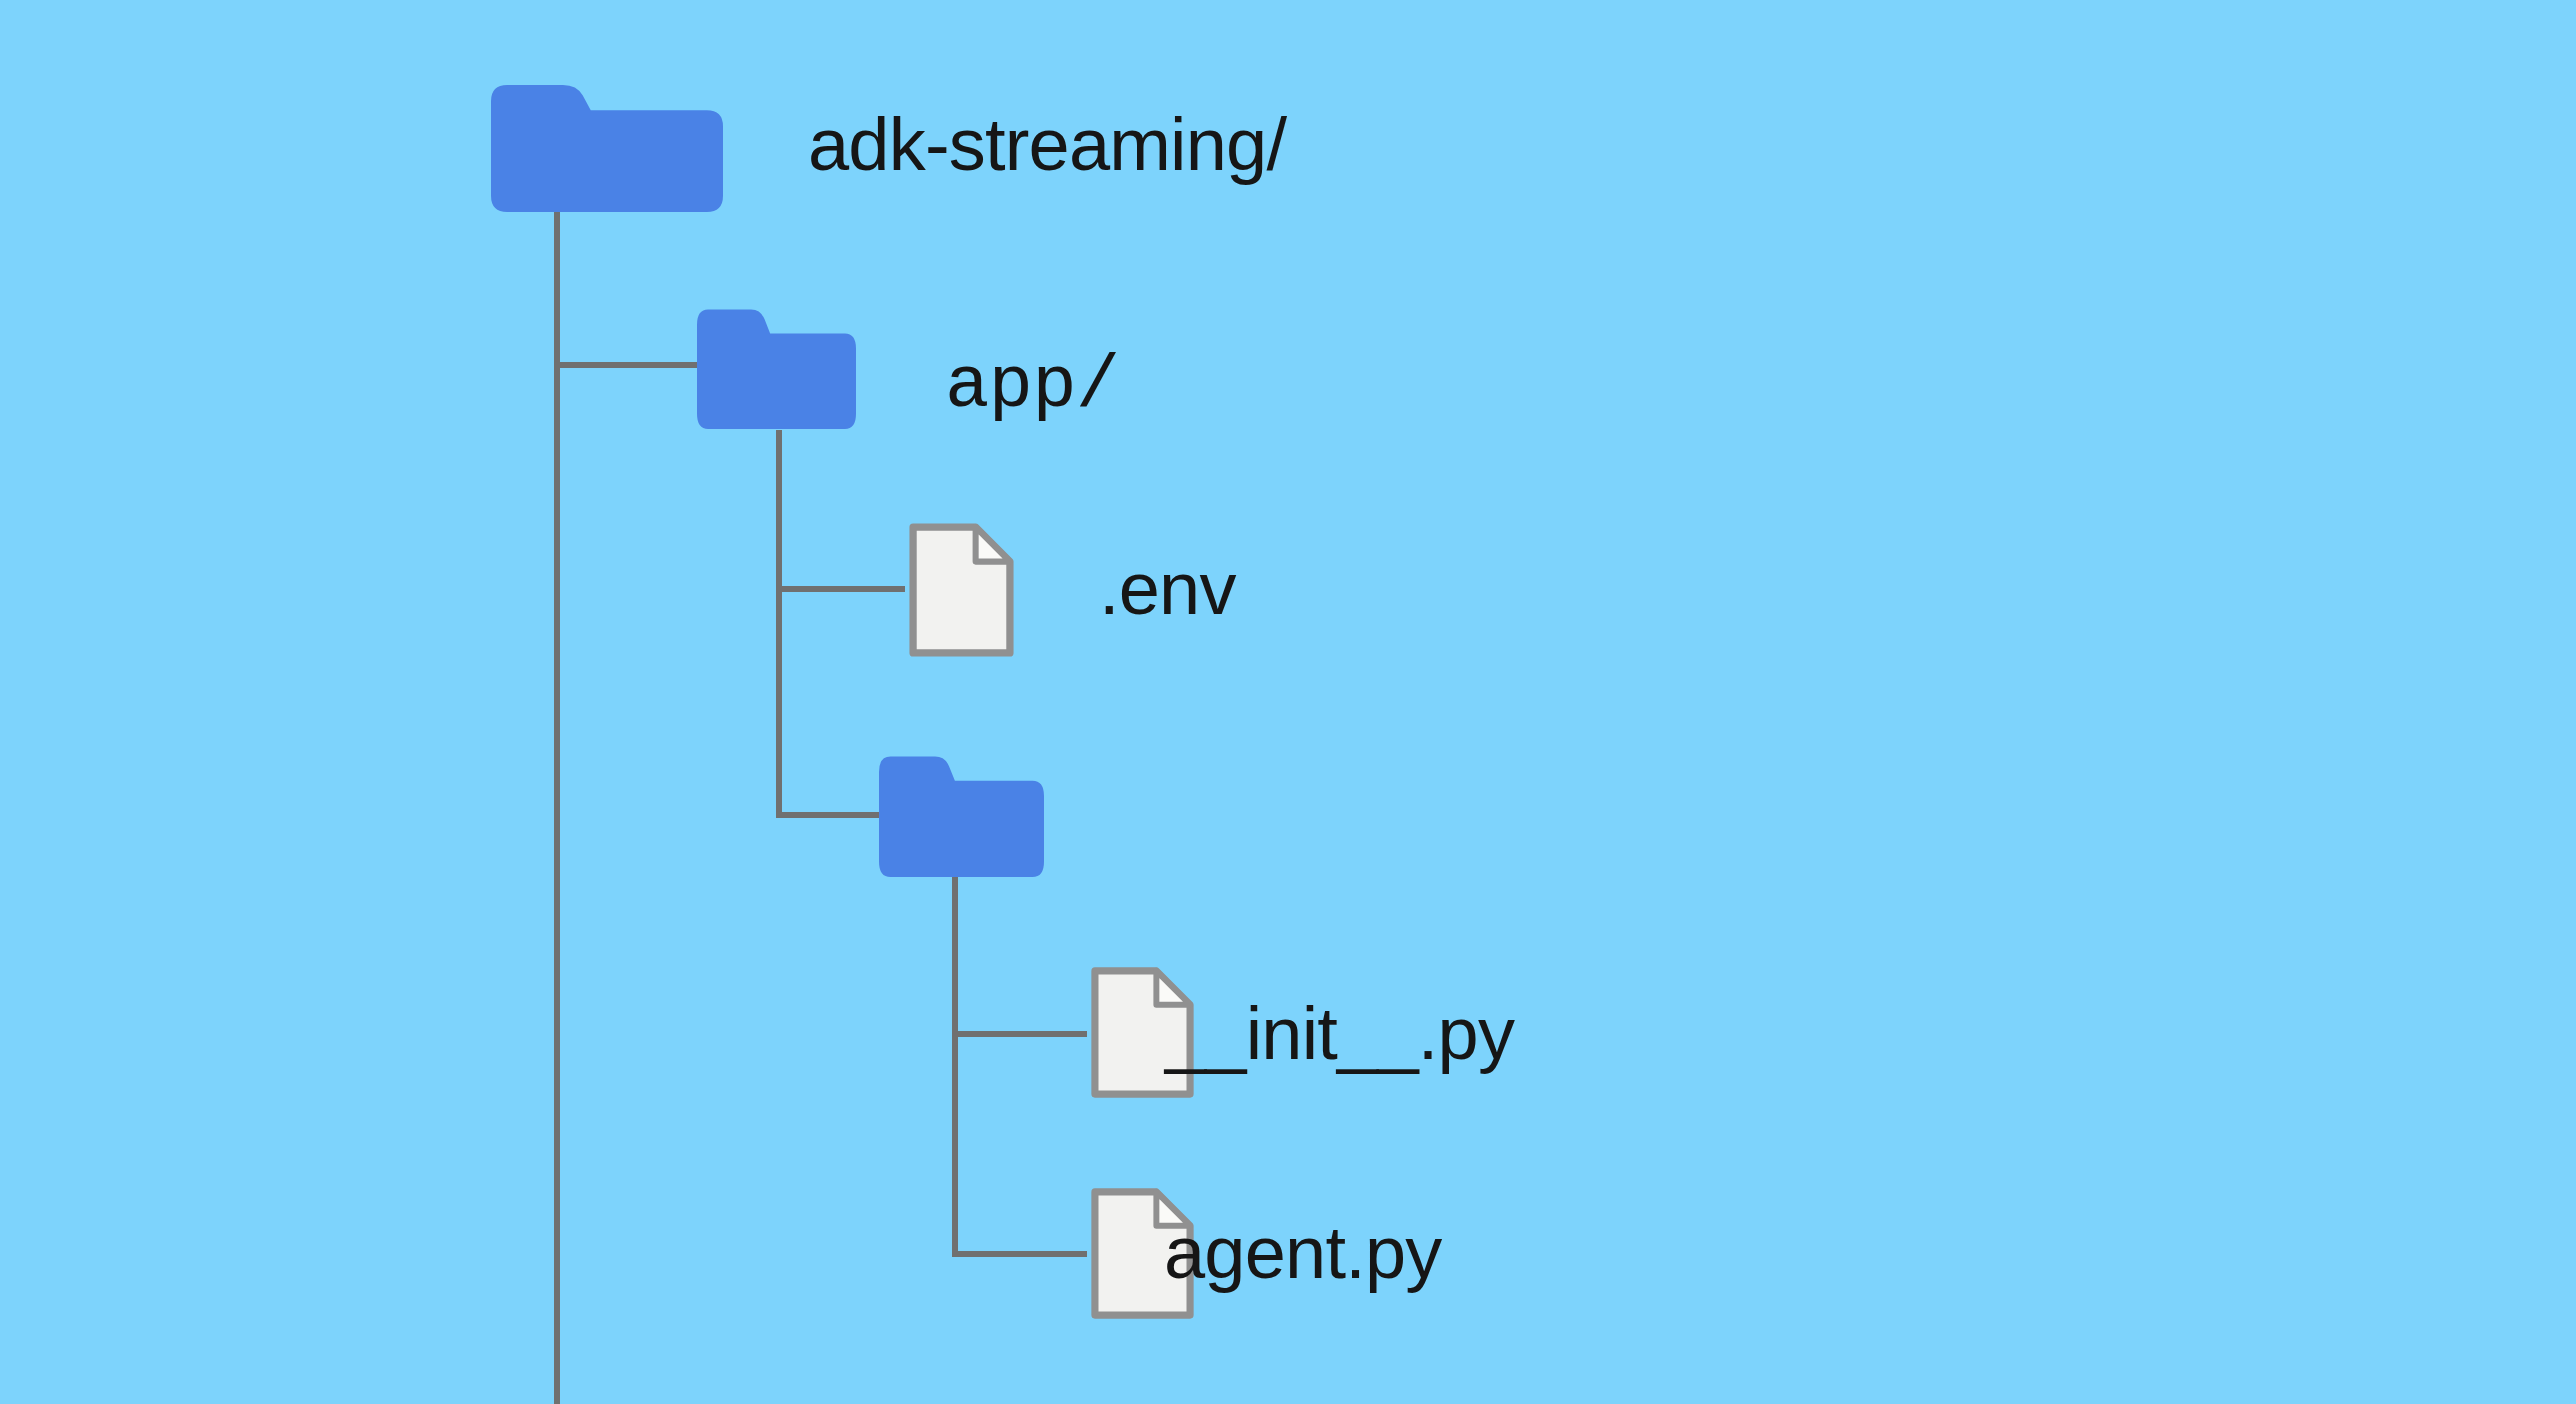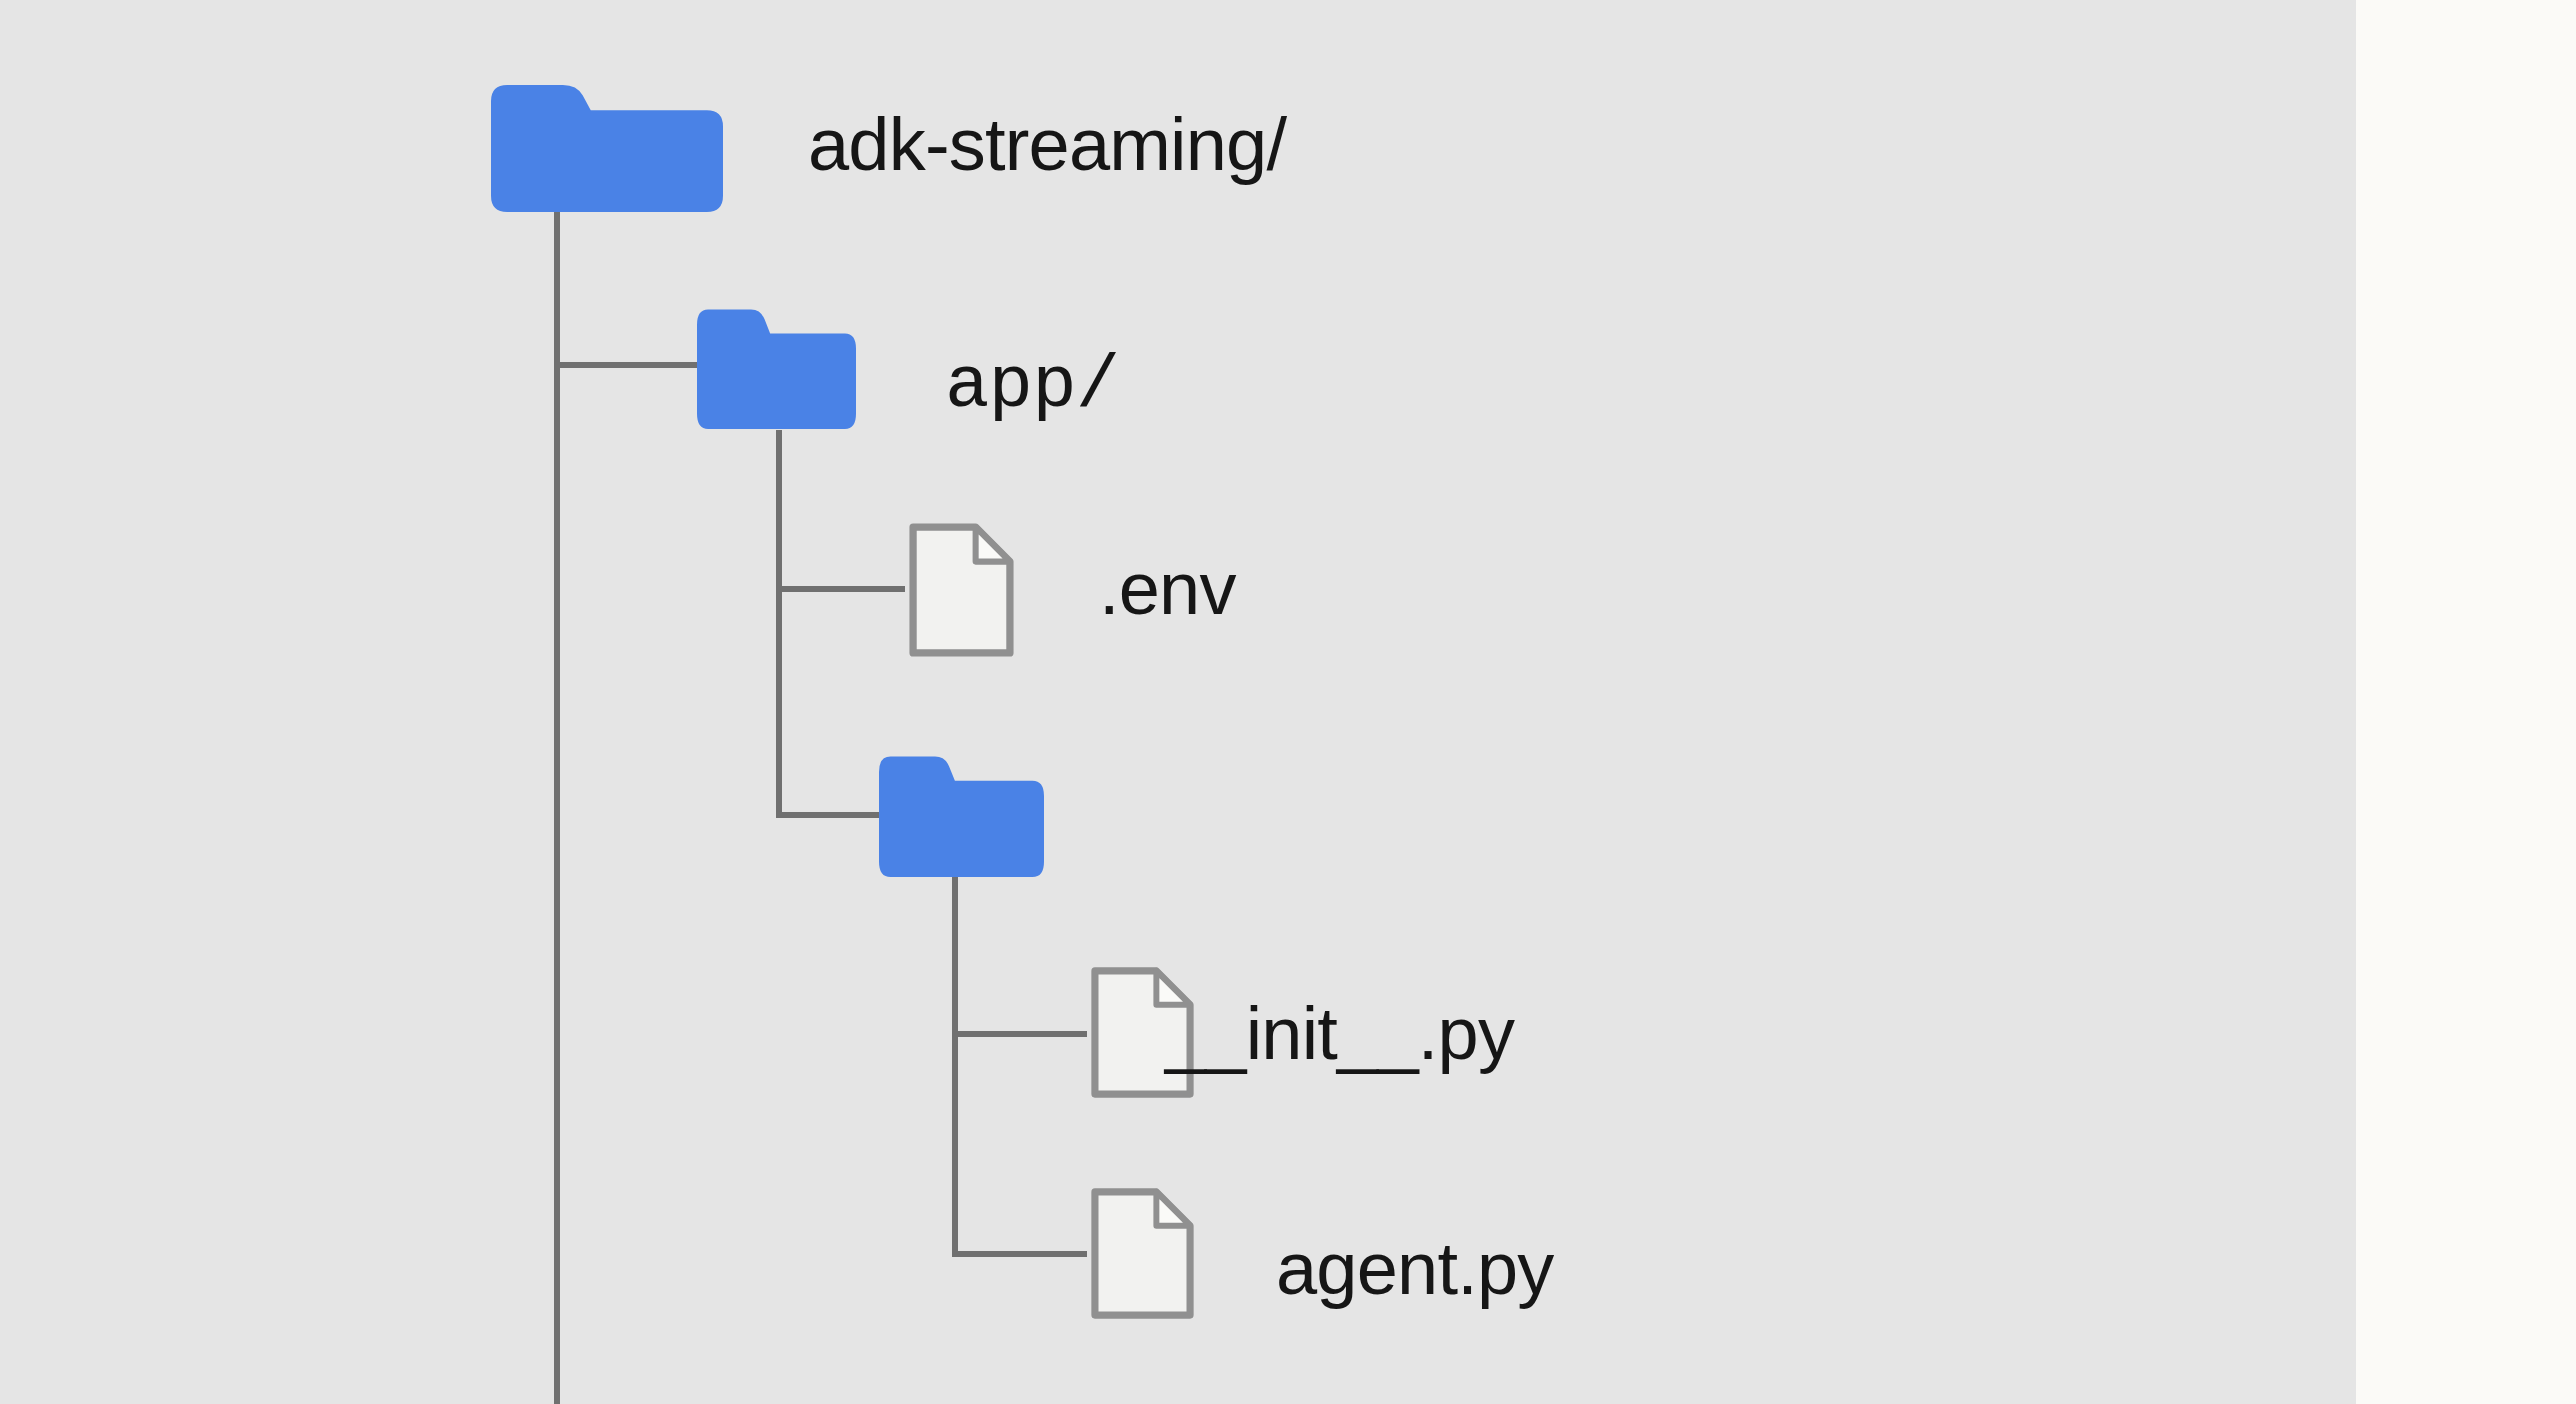--- a/index.html
+++ b/index.html
@@ -3,23 +3,23 @@
 <meta charset="utf-8">
 <style>
   html, body {
     margin: 0;
     padding: 0;
     background: #fbfaf7;
     font-family: "Liberation Sans", "DejaVu Sans", sans-serif;
   }
   .canvas {
     position: relative;
-    width: 2356px;
+    width: 2576px;
     height: 1404px;
-    background: #e5e5e5;
+    background: #7dd3fc;
     overflow: hidden;
   }
   .connector {
     position: absolute;
     background: #707070;
   }
   .connector.v { width: 5.6px; }
   .connector.h { height: 5.6px; }
   .icon-box {
     position: absolute;
@@ -56,21 +56,21 @@
   #icon-gsa   { left: 879px; top: 750px;  width: 165px; height: 127px; }
   #icon-init  { left: 1087px; top: 963px; width: 111px; height: 139px; }
   #icon-agent { left: 1087px; top: 1184px; width: 111px; height: 139px; }
 
   
   #label-root  { left: 808px; top: 145px; }
   #label-app   { left: 945px; top: 386px; font-family: Liberation Mono, monospace; }
   #label-env   { left: 1099px; top: 589px; text-align: center; }
   #label-gsa   { left: 1099px; top: 814px; }
   #label-init  { left: 1165px; top: 1034px; }
-  #label-agent { left: 1276px; top: 1253px; margin-top: 16px; }
+  #label-agent { left: 1164px; top: 1253px; }
 </style>
 </head>
 <body>
 
 <div class="canvas">
 
   <div class="connector v" id="line-root-trunk"></div>
   <div class="connector h" id="line-branch-app"></div>
   <div class="connector v" id="line-app-trunk"></div>
   <div class="connector h" id="line-branch-env"></div>

